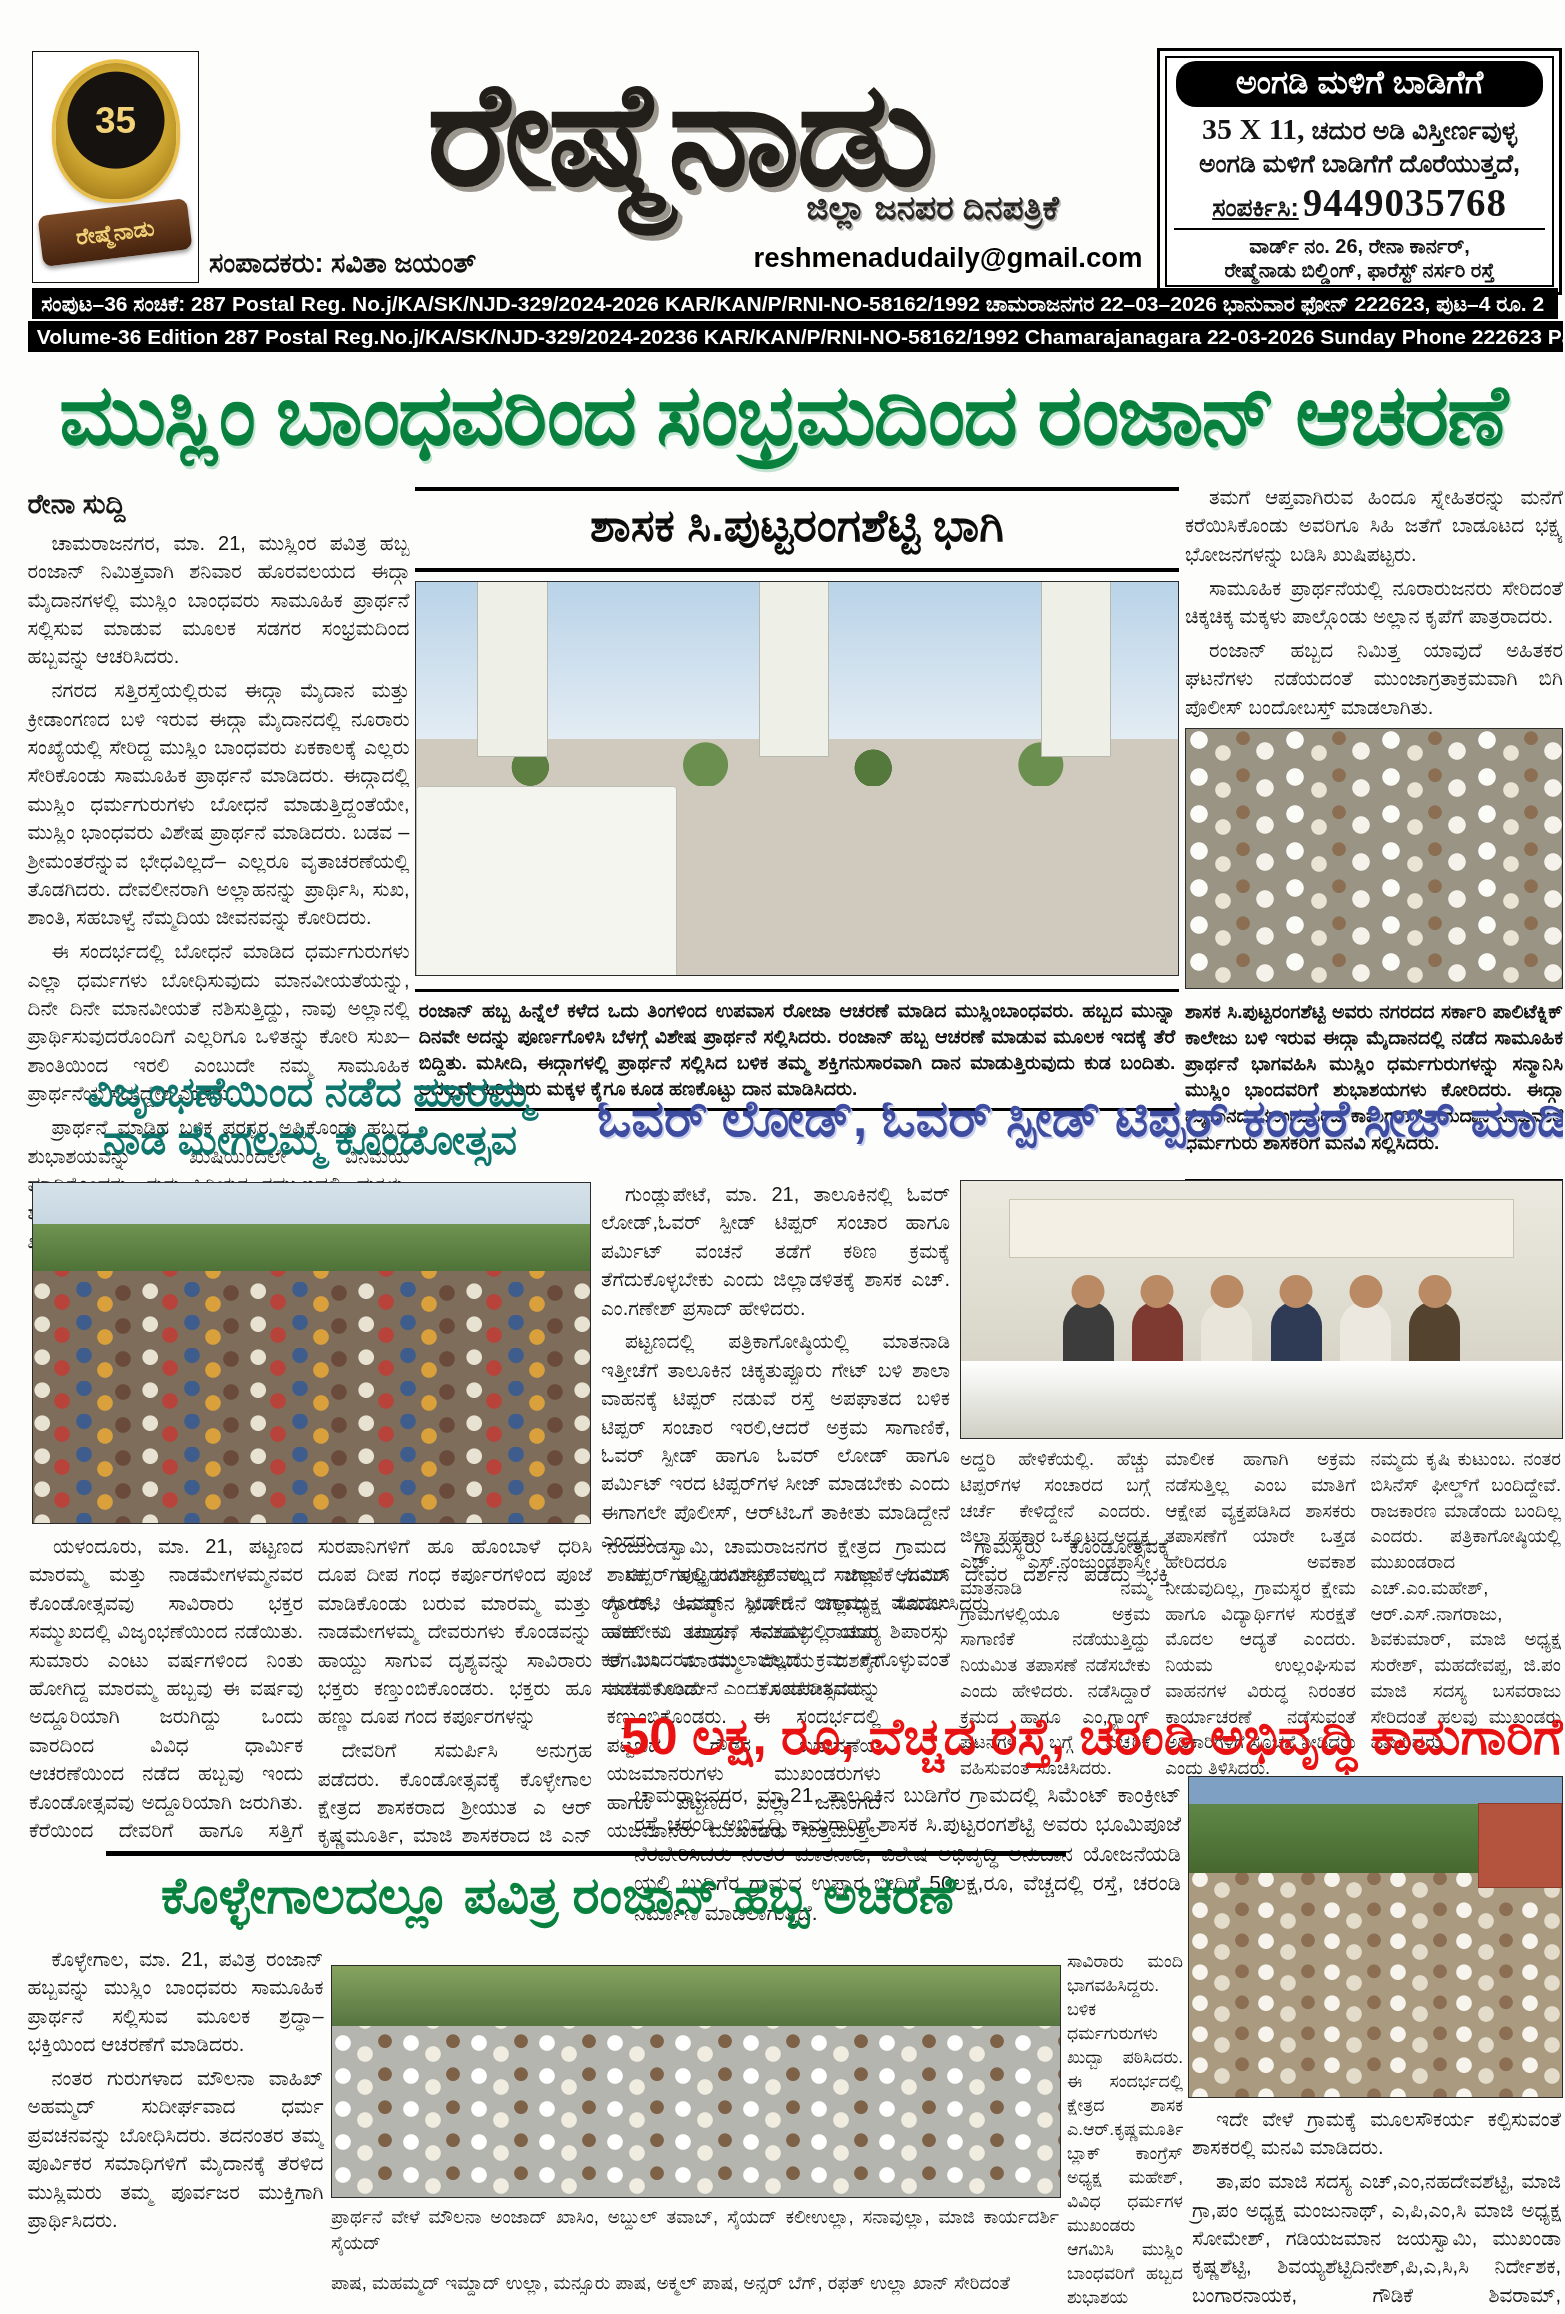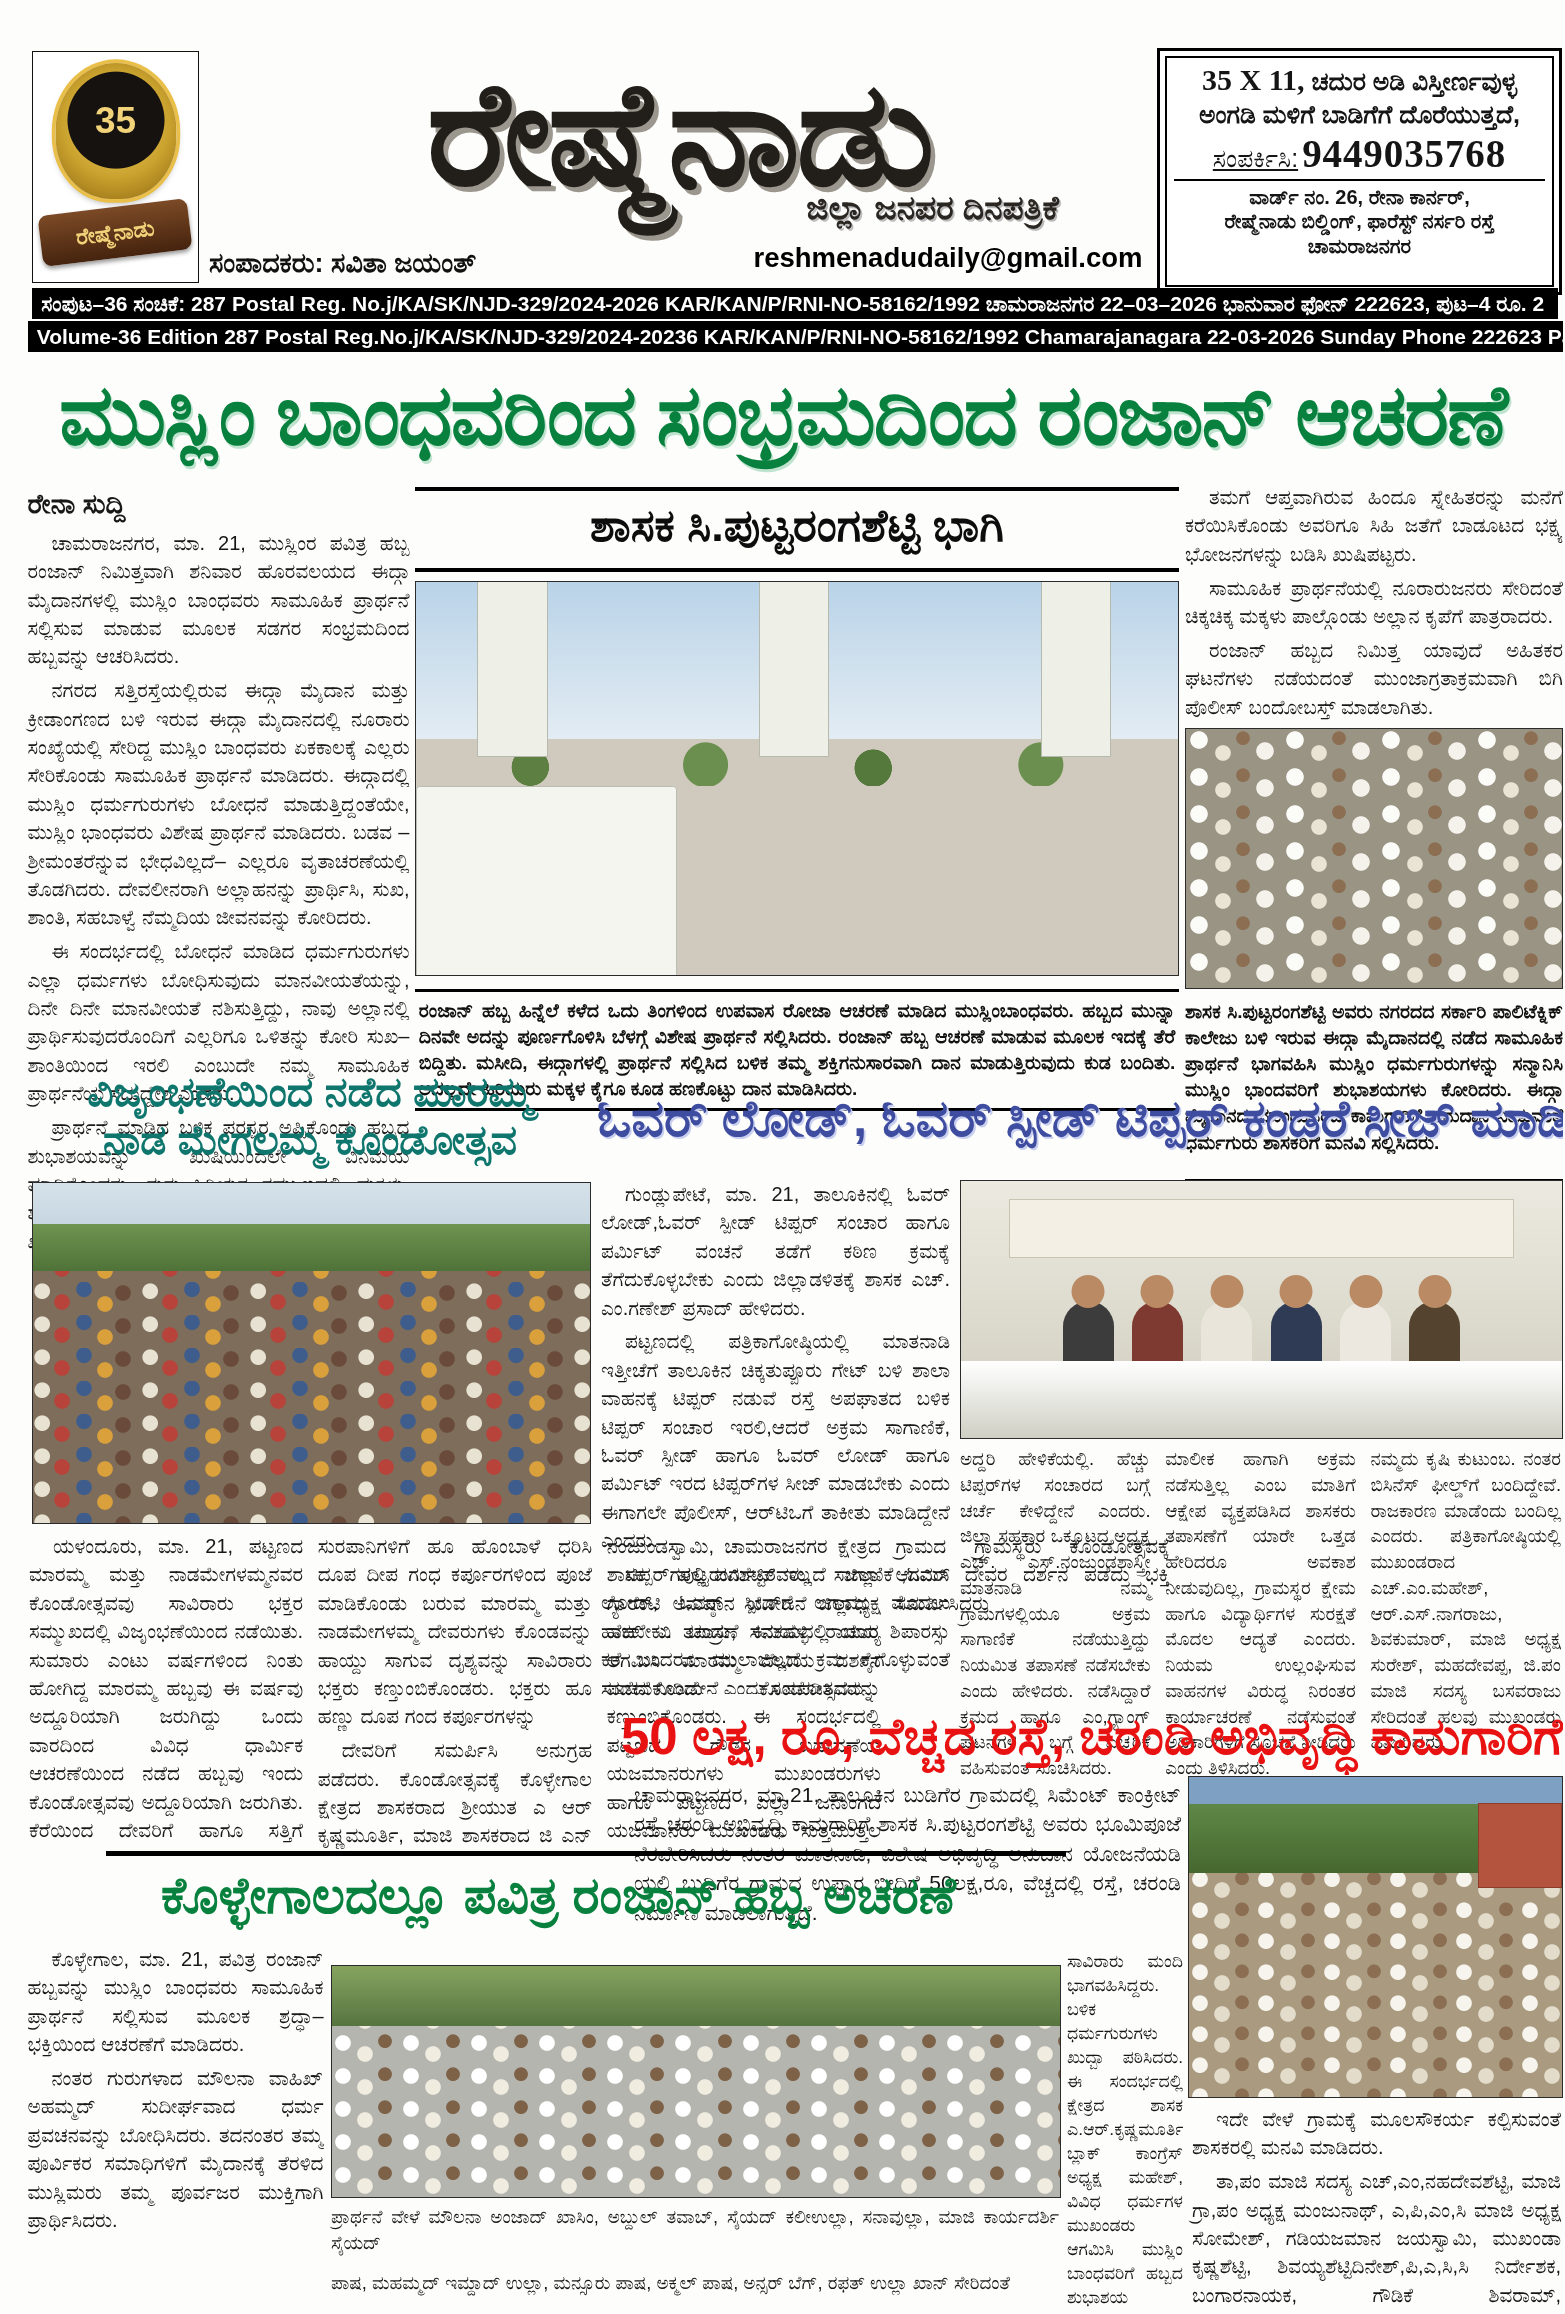--- a/index.html
+++ b/index.html
@@ -27,21 +27,21 @@
   .np-editor{left:209px;top:248px;font-size:27px;font-weight:bold;color:#111;}
 
   .ad-box{left:1157px;top:48px;width:399px;height:241px;border:3.7px solid #000;background:#fff;}
   .ad-inner{position:absolute;inset:4.6px;border:2.8px solid #000;padding:3.7px 7.3px;box-sizing:border-box;}
   .ad-head{background:#000;color:#fff;border-radius:20px;font-size:32px;font-weight:bold;text-align:center;
       padding:2.8px 5.5px 5.5px;margin:0 1.8px 3.7px;}
   .ad-line1{font-size:25px;font-weight:bold;text-align:center;line-height:1.25;}
   .ad-num{font-family:"Liberation Serif","DejaVu Serif",serif;font-size:30px;font-weight:bold;}
   .ad-line2{font-size:25px;font-weight:bold;text-align:center;line-height:1.2;}
   .ad-contact{text-align:center;margin-top:1.8px;}
-  .ad-clabel{font-size:25px;font-weight:normal;text-decoration:underline;}
+  .ad-clabel{font-size:25px;font-weight:bold;text-decoration:underline;}
   .ad-phone{font-family:"Liberation Serif","DejaVu Serif",serif;font-size:39px;font-weight:bold;letter-spacing:0.9px;}
   .ad-divider{border-top:2.8px solid #000;margin:3.7px 0 3.7px;}
   .ad-addr{font-size:20px;font-weight:bold;text-align:center;line-height:1.22;}
 
   
   .strip{background:#000;color:#fff;font-weight:bold;white-space:nowrap;overflow:hidden;
       display:flex;align-items:center;padding:0 9.2px;box-sizing:border-box;}
   .strip-kn{left:32px;top:288px;width:1526px;height:31px;font-size:21px;}
   .strip-en{left:27.5px;top:321px;width:1535px;height:31px;font-size:21px;}
 
@@ -153,20 +153,21 @@
     </div>
   </div>
 
   <div class="abs np-title">ರೇಷ್ಮೆನಾಡು</div>
   <div class="abs np-sub">ಜಿಲ್ಲಾ ಜನಪರ ದಿನಪತ್ರಿಕೆ</div>
   <div class="abs np-email">reshmenadudaily@gmail.com</div>
   <div class="abs np-editor">ಸಂಪಾದಕರು: ಸವಿತಾ ಜಯಂತ್</div>
 
   <div class="abs ad-box">
     <div class="ad-inner">
+      <div class="ad-head">ಅಂಗಡಿ ಮಳಿಗೆ ಬಾಡಿಗೆಗೆ</div>
       <div class="ad-line1">
         <span class="ad-num">35 X 11,</span>
         <span>ಚದುರ ಅಡಿ ವಿಸ್ತೀರ್ಣವುಳ್ಳ</span>
       </div>
       <div class="ad-line2">ಅಂಗಡಿ ಮಳಿಗೆ ಬಾಡಿಗೆಗೆ ದೊರೆಯುತ್ತದೆ,</div>
       <div class="ad-contact">
         <span class="ad-clabel">ಸಂಪರ್ಕಿಸಿ:</span>
         <span class="ad-phone">9449035768</span>
       </div>
       <div class="ad-divider"></div>

